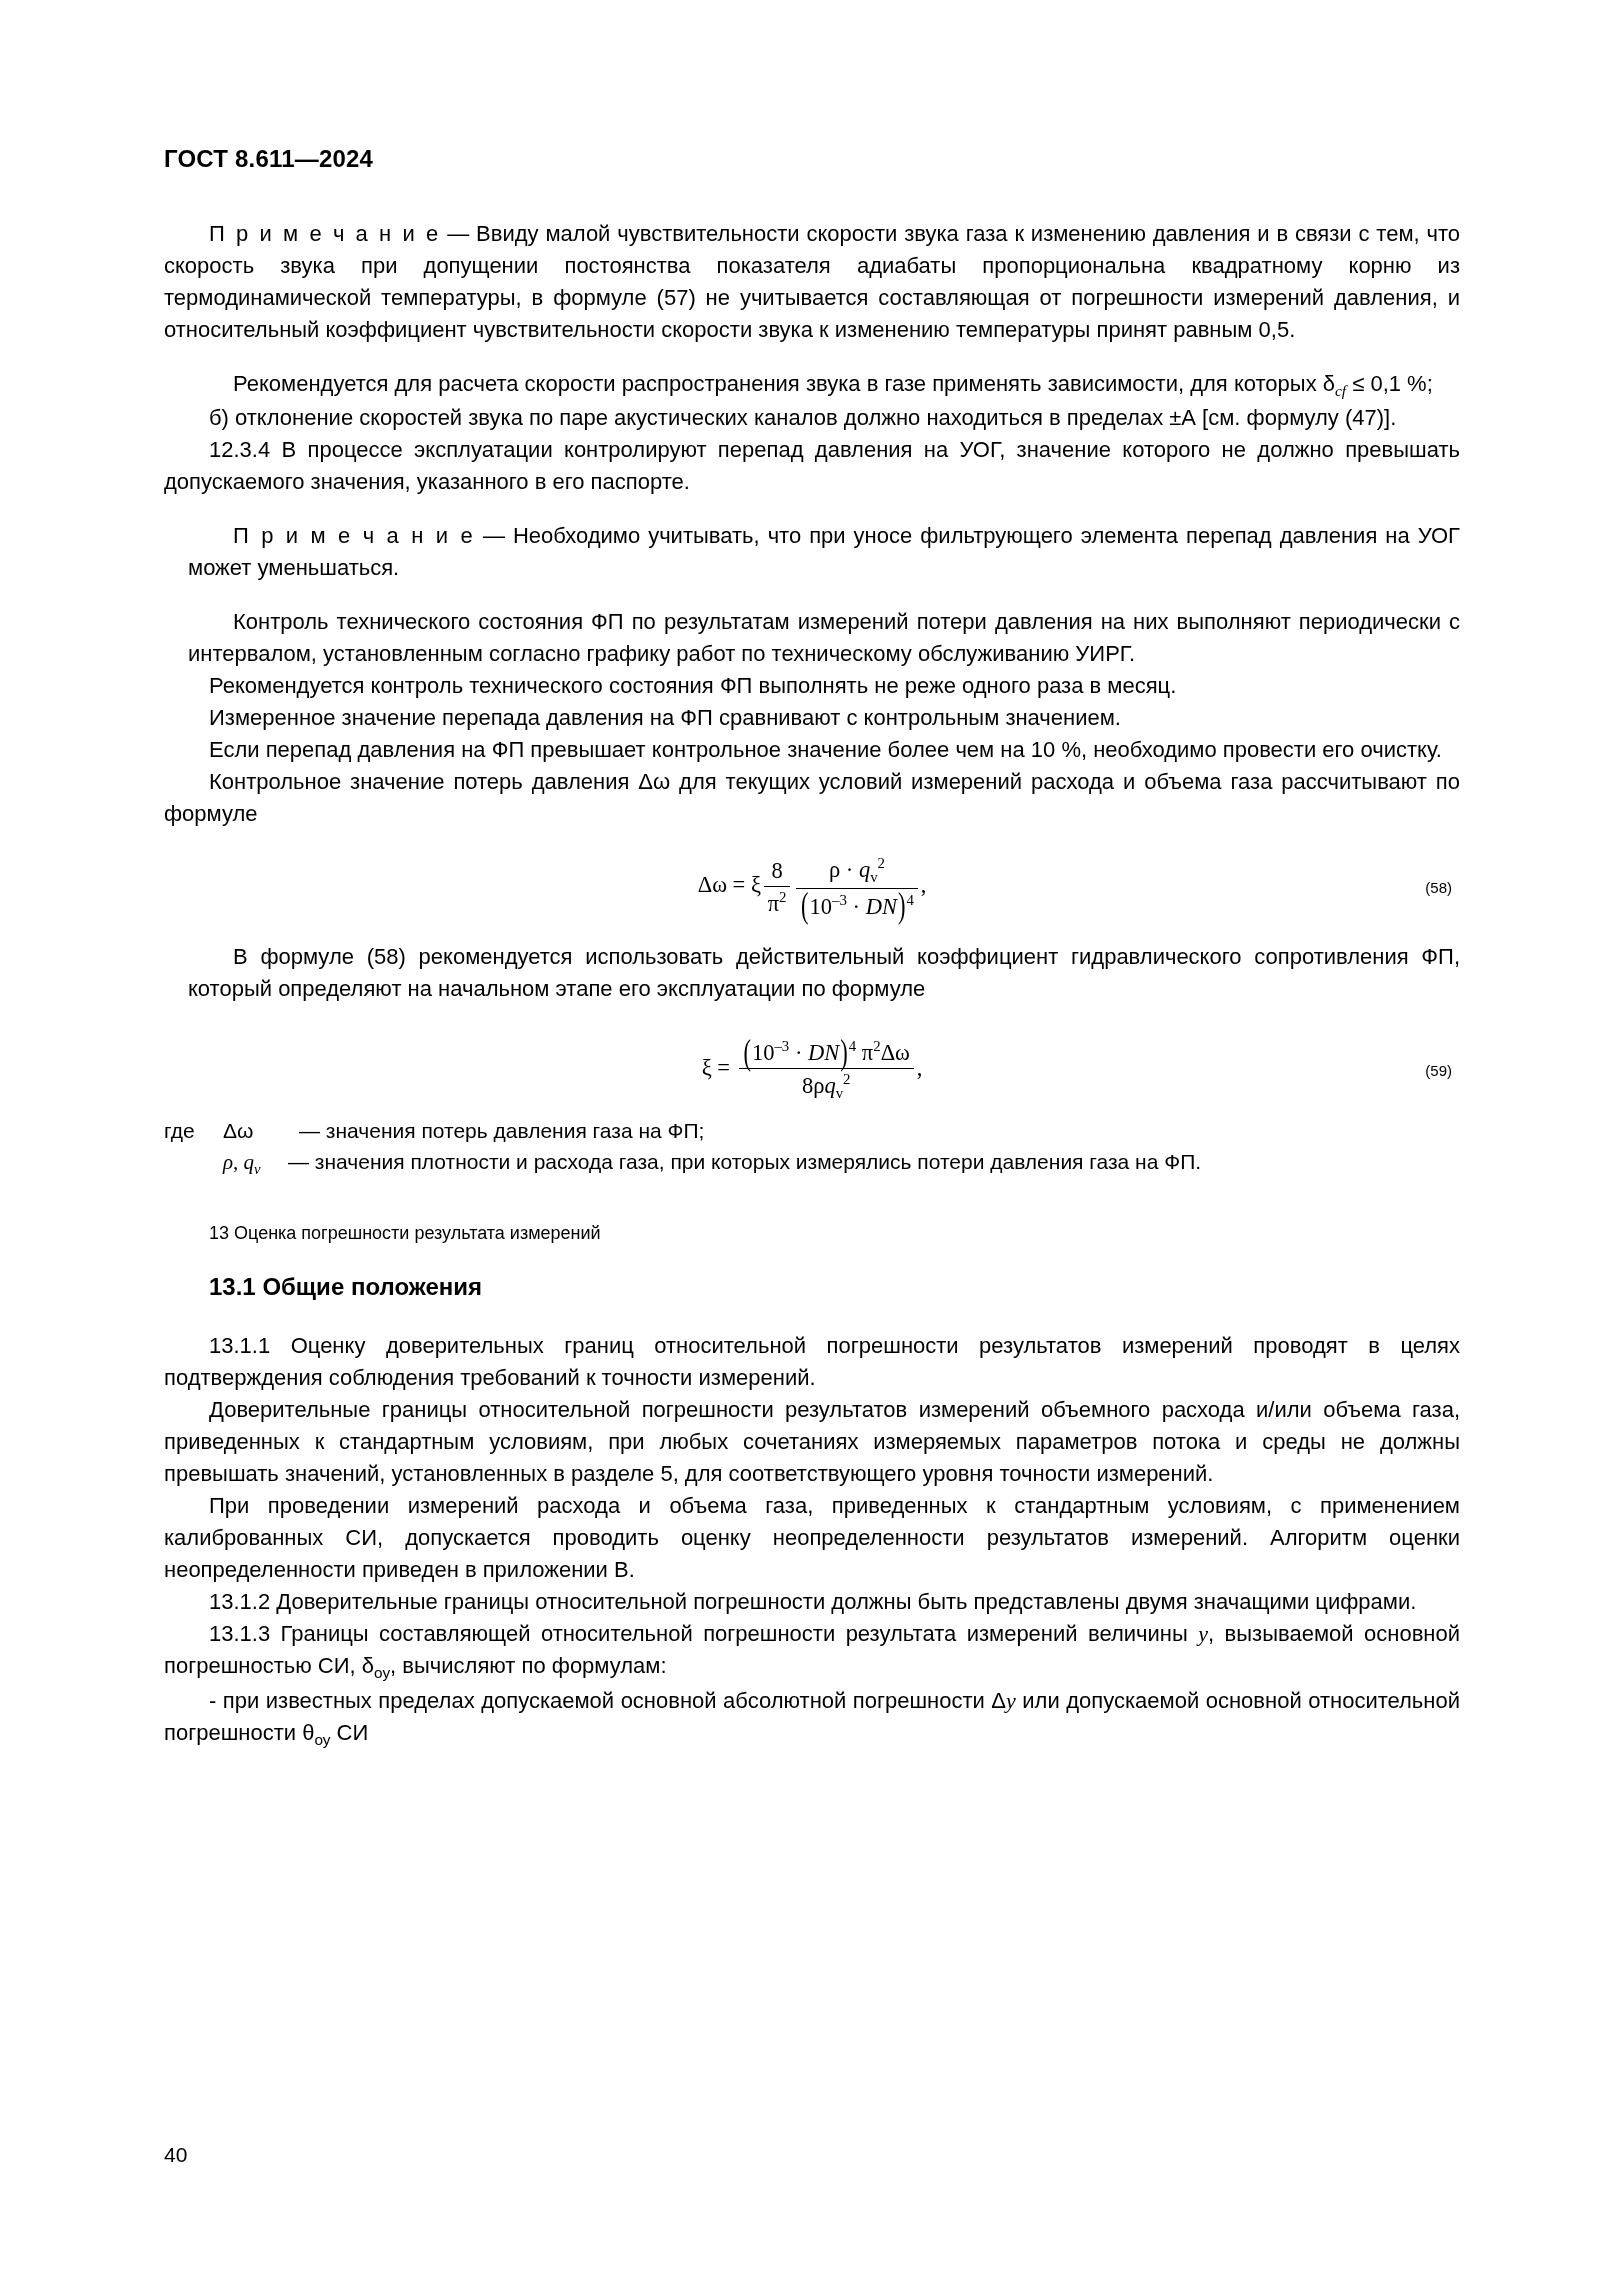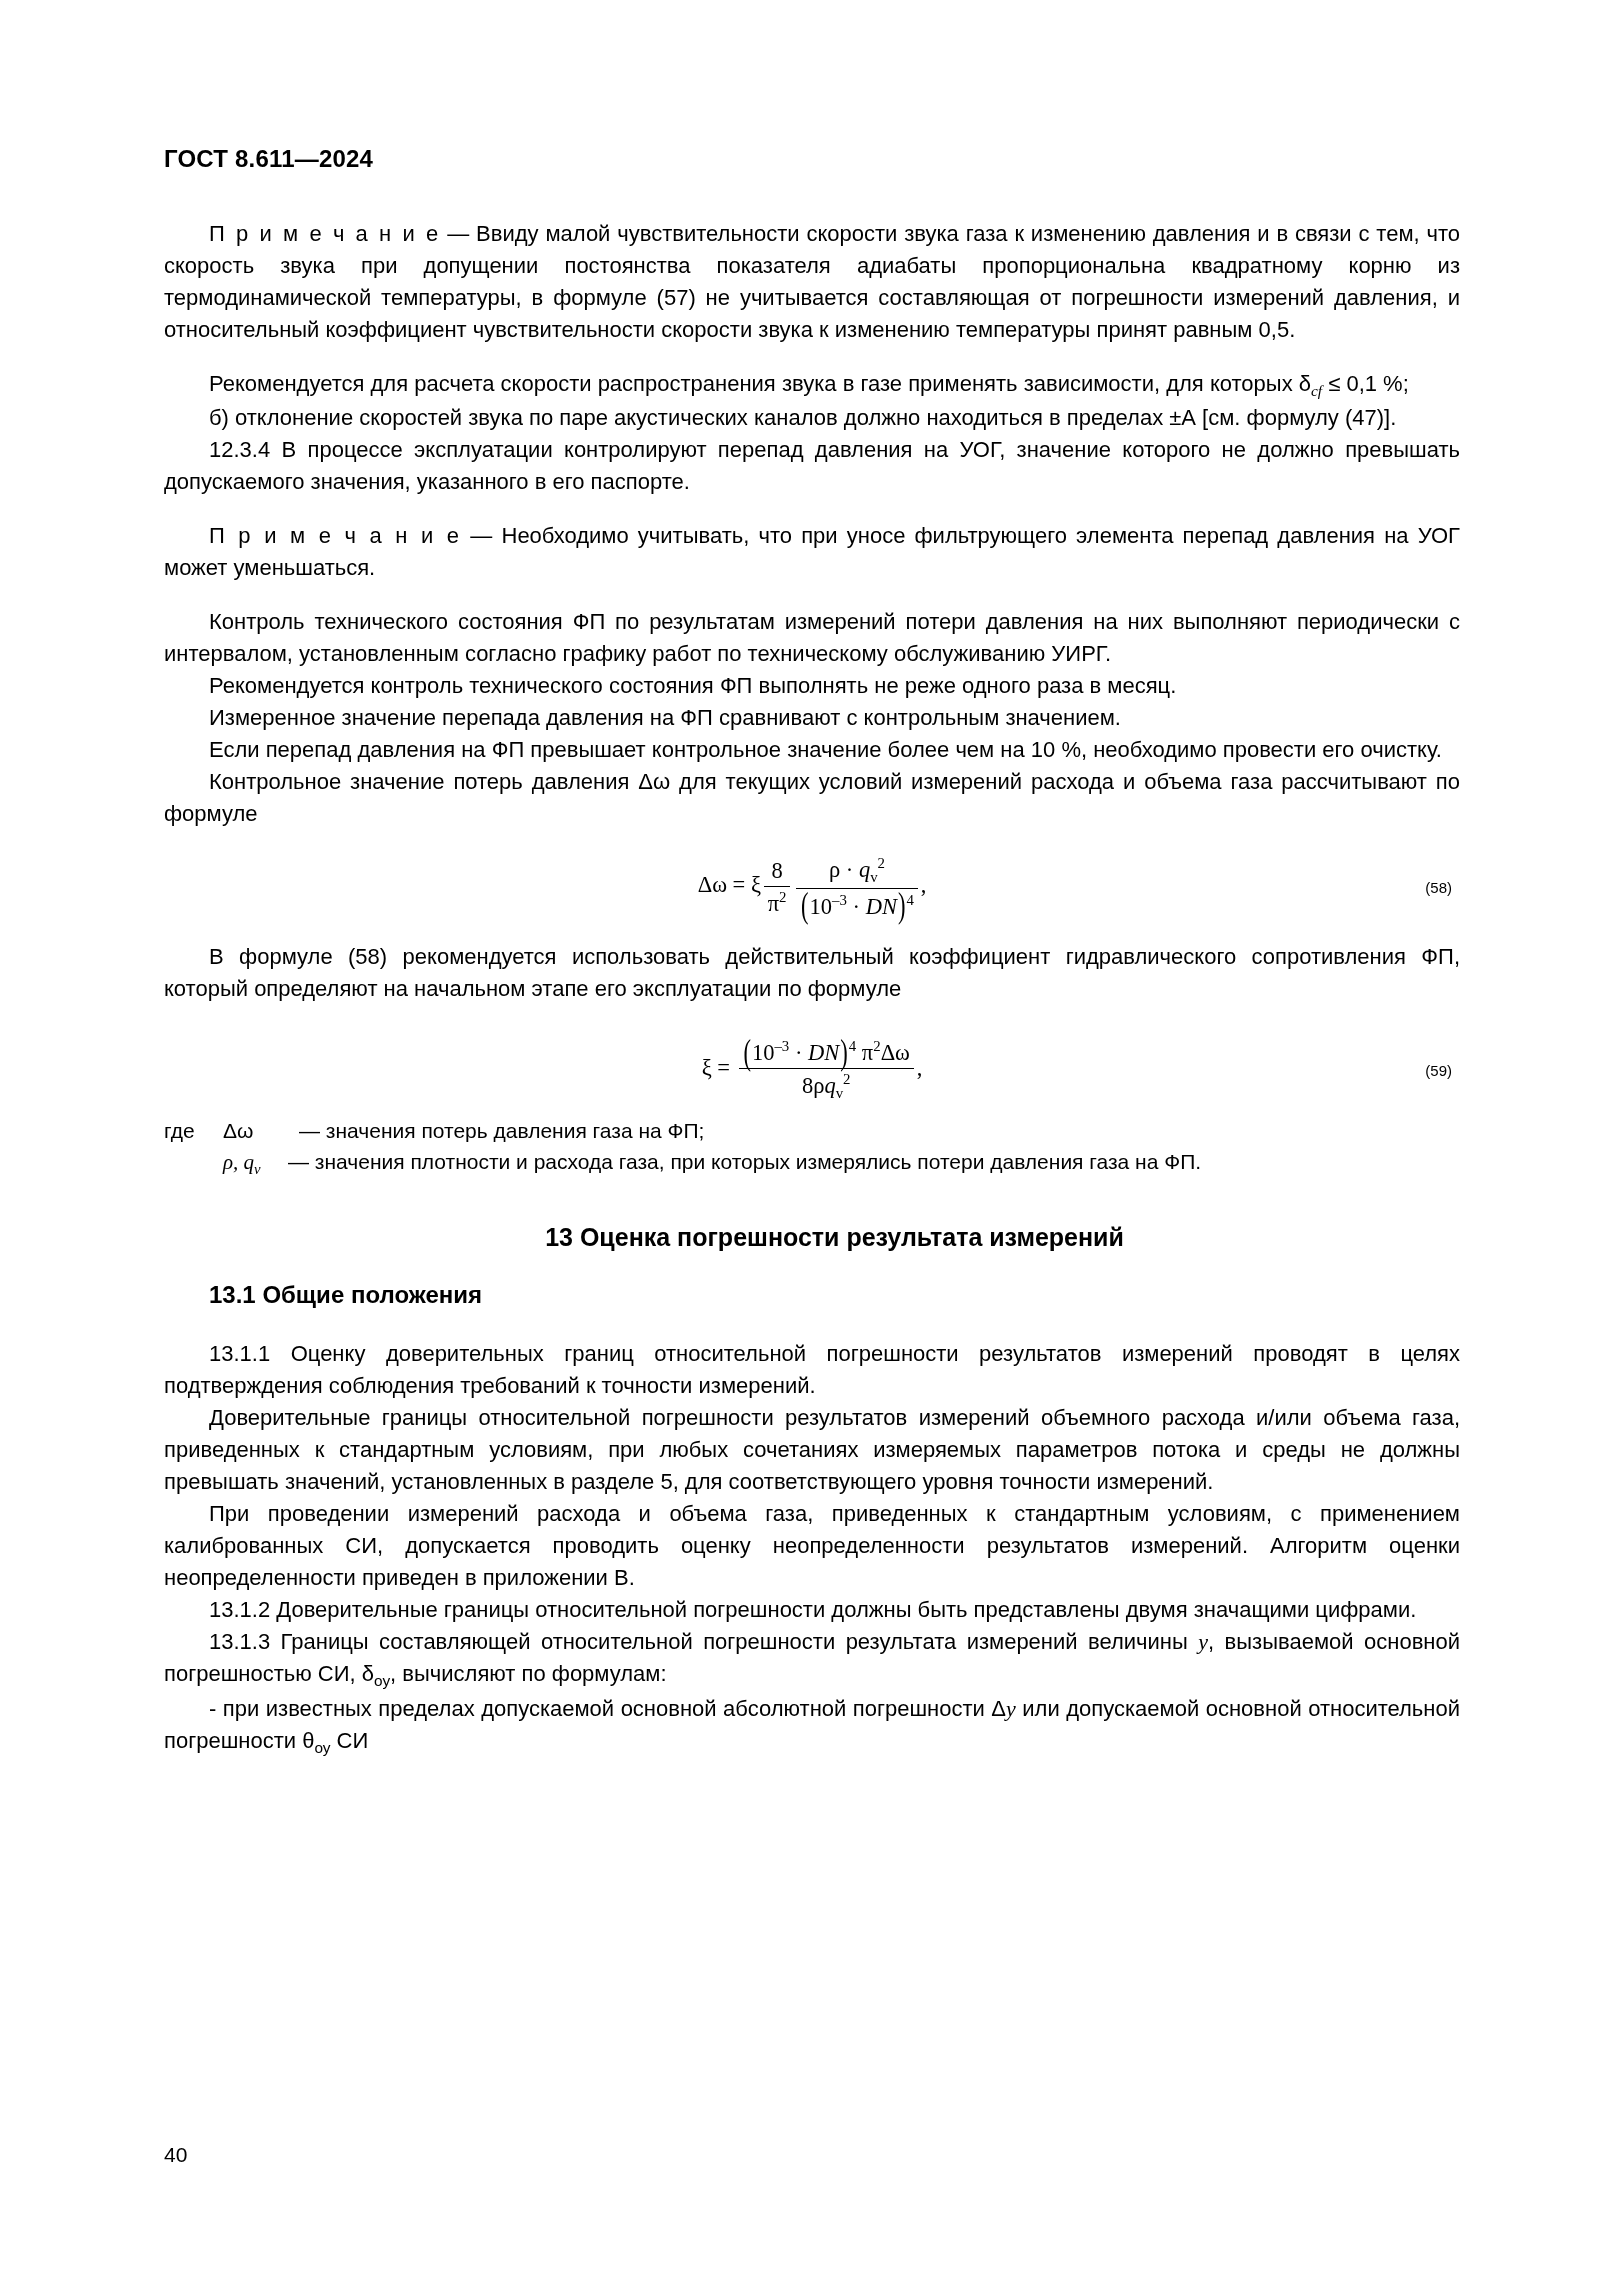--- a/index.html
+++ b/index.html
@@ -39,21 +39,21 @@
     margin: 0;
     font-size: 22px;
     line-height: 1.455;
     text-align: justify;
     text-justify: inter-word;
   }
   .ind {
     text-indent: 45px;
   }
   .gap-s { margin-top: 8.8px; }
-  .gap-m { margin-top: 21.6px; }
+  .gap-m { margin-top: 21.6px; margin-left: 24px; }
   .gap-l { margin-top: 29px; }
   .note-label {
     letter-spacing: 2.2px;
   }
   .formula-block {
     position: relative;
     margin-top: 25.5px;
     margin-bottom: 13.7px;
     min-height: 59px;
     text-align: center;
@@ -108,25 +108,24 @@
   }
   .where-label {
     display: inline-block;
     width: 59px;
   }
   .where-sym {
     display: inline-block;
     min-width: 76px;
   }
   h2.section {
-    font-size: 25px;
-    font-weight: bold;
+    font-size: 18px;
+    font-weight: normal;
     margin: 43px 0 0 0;
     text-indent: 45px;
-    text-align: center;
   }
   h3.subsection {
     font-size: 24px;
     font-weight: bold;
     margin: 29px 0 0 0;
     text-indent: 45px;
   }
   .pagenum {
     position: absolute;
     left: 164px;

